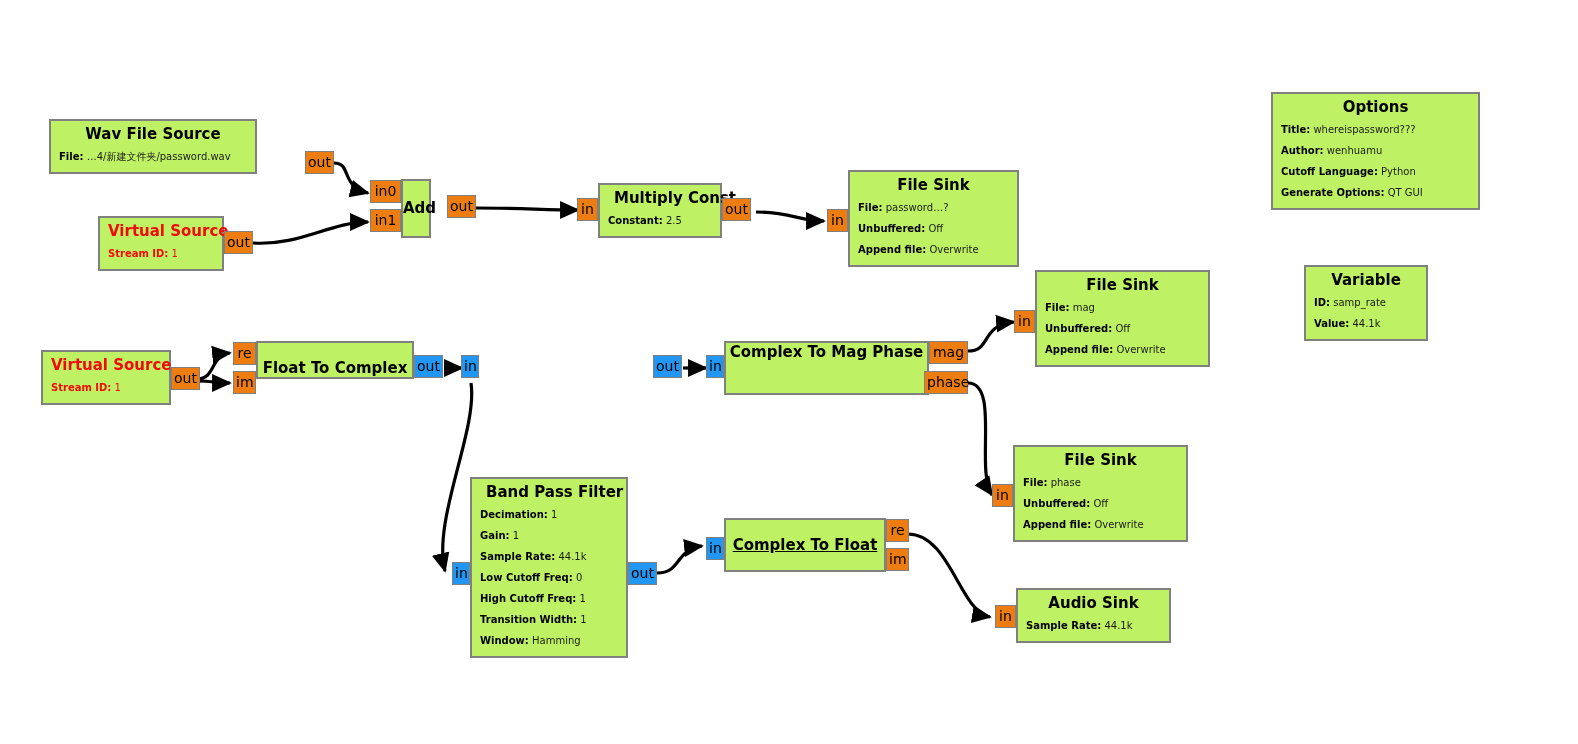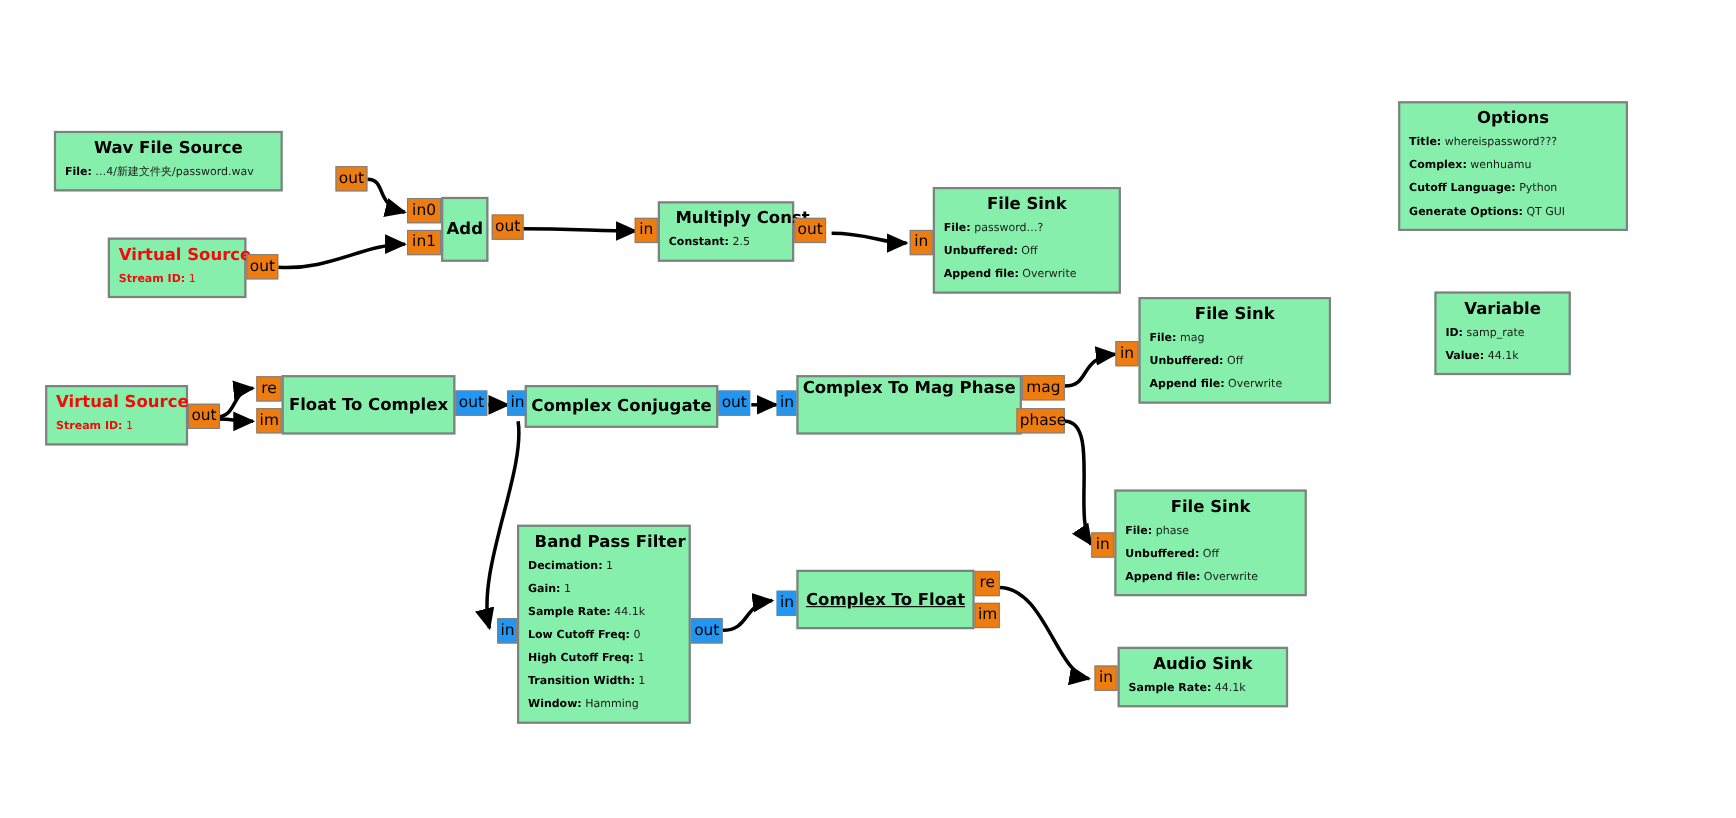--- a/index.html
+++ b/index.html
@@ -20,21 +20,21 @@
     left: 0; top: 0;
     width: 1578px;
     height: 744px;
     pointer-events: none;
     z-index: 1;
   }
   .block {
     position: absolute;
     z-index: 3;
     box-sizing: border-box;
-    background: #86efac;
+    background: #bef264;
     border: 2px solid #808080;
     padding: 3px 8px 5px 8px;
     white-space: nowrap;
   }
   .block .bt {
     font-weight: bold;
     font-size: 15px;
     color: #000000;
     text-align: center;
     line-height: 19px;
@@ -126,21 +126,21 @@
 
   <div class="block virtual" style="left:98px; top:216px; width:126px;">
     <div class="bt title-left">Virtual Source</div>
     <div class="prow">
       <b>Stream ID:</b>
       <span>1</span>
     </div>
   </div>
   <div class="port orange" style="left:224px; top:231px; width:29px;">out</div>
 
-  <div class="block" style="left:401px; top:179px; width:43px; height:59px; padding:0;">
+  <div class="block" style="left:401px; top:179px; width:30px; height:59px; padding:0;">
     <div class="bt" style="padding:0; margin-top:18px;">Add</div>
   </div>
   <div class="port orange" style="left:370px; top:180px; width:31px;">in0</div>
   <div class="port orange" style="left:370px; top:209px; width:31px;">in1</div>
   <div class="port orange" style="left:447px; top:195px; width:29px;">out</div>
 
   <div class="block" style="left:598px; top:183px; width:124px;">
     <div class="bt">Multiply Const</div>
     <div class="prow">
       <b>Constant:</b>
@@ -169,30 +169,27 @@
 
   <div class="block virtual" style="left:41px; top:350px; width:130px;">
     <div class="bt title-left">Virtual Source</div>
     <div class="prow">
       <b>Stream ID:</b>
       <span>1</span>
     </div>
   </div>
   <div class="port orange" style="left:171px; top:367px; width:29px;">out</div>
 
-  <div class="block" style="left:256px; top:341px; width:158px; height:54px; padding:0;">
+  <div class="block" style="left:256px; top:341px; width:158px; height:38px; padding:0;">
     <div class="bt" style="padding:0; margin-top:16px;">Float To Complex</div>
   </div>
   <div class="port orange" style="left:233px; top:342px; width:23px;">re</div>
   <div class="port orange" style="left:233px; top:371px; width:23px;">im</div>
   <div class="port blue" style="left:414px; top:355px; width:29px;">out</div>
 
-  <div class="block" style="left:477px; top:350px; width:176px; height:39px; padding:0;">
-    <div class="bt" style="padding:0; margin-top:8px;">Complex Conjugate</div>
-  </div>
   <div class="port blue" style="left:461px; top:355px; width:18px;">in</div>
   <div class="port blue" style="left:653px; top:355px; width:29px;">out</div>
 
   <div class="block" style="left:724px; top:341px; width:205px; height:54px; padding:0;">
     <div class="bt" style="padding:0; ">Complex To Mag Phase</div>
   </div>
   <div class="port blue" style="left:706px; top:355px; width:18px;">in</div>
   <div class="port orange" style="left:929px; top:341px; width:39px;">mag</div>
   <div class="port orange" style="left:924px; top:371px; width:44px;">phase</div>
 
@@ -280,21 +277,21 @@
   </div>
   <div class="port orange" style="left:995px; top:605px; width:21px;">in</div>
 
   <div class="block" style="left:1271px; top:92px; width:209px;">
     <div class="bt">Options</div>
     <div class="prow">
       <b>Title:</b>
       <span>whereispassword???</span>
     </div>
     <div class="prow">
-      <b>Complex:</b>
+      <b>Author:</b>
       <span>wenhuamu</span>
     </div>
     <div class="prow">
       <b>Cutoff Language:</b>
       <span>Python</span>
     </div>
     <div class="prow">
       <b>Generate Options:</b>
       <span>QT GUI</span>
     </div>

